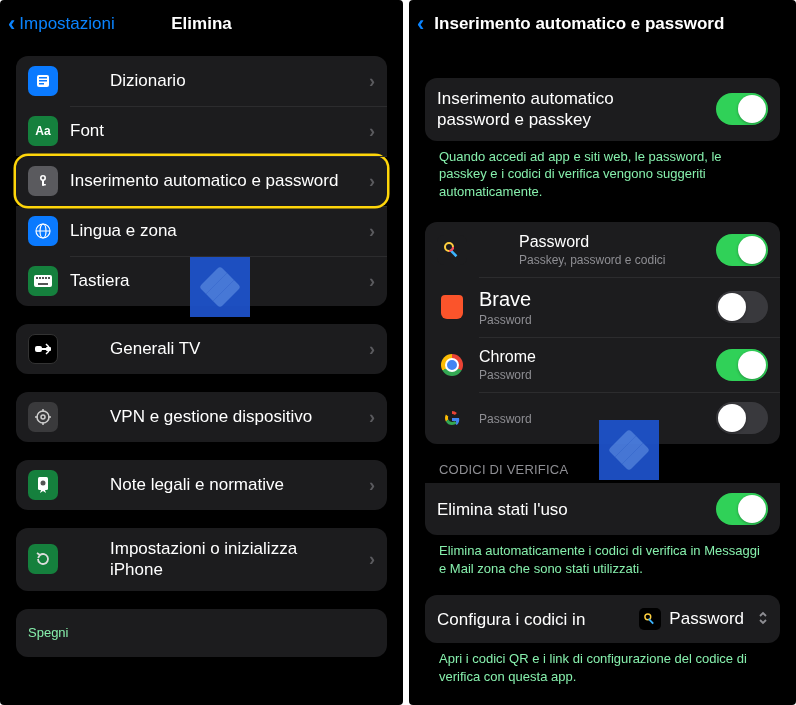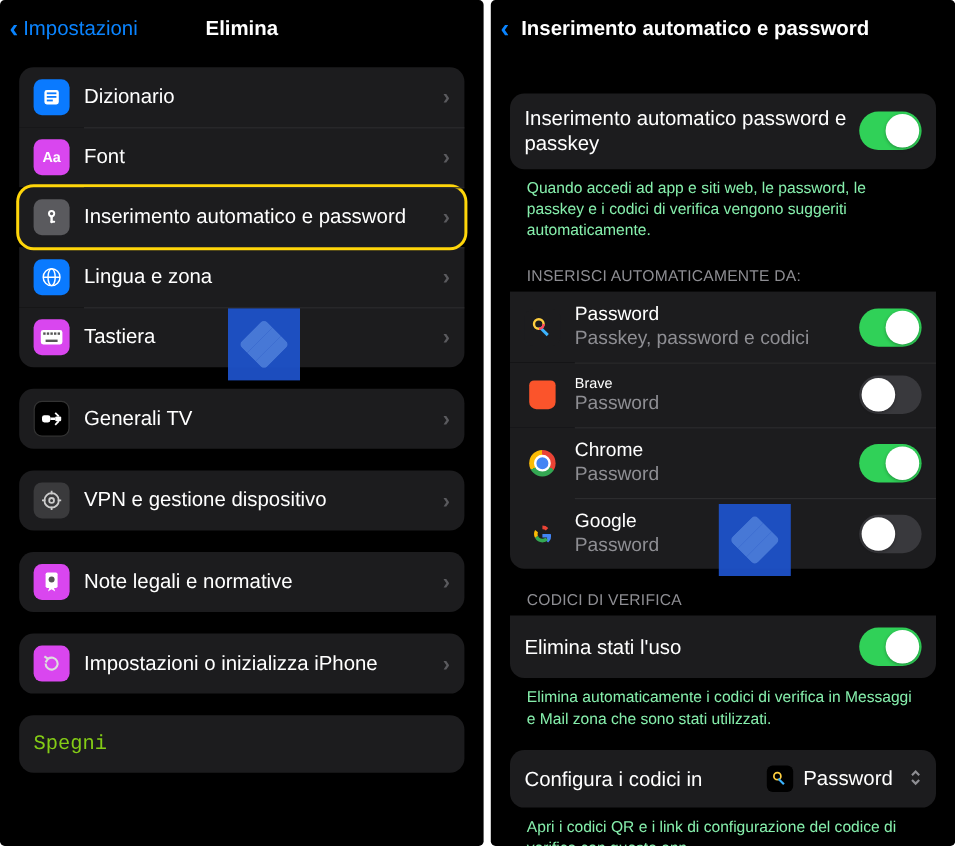--- a/index.html
+++ b/index.html
@@ -73,21 +73,21 @@
     content: "";
     position: absolute;
     top: 0;
     left: 54px;
     right: 0;
     height: 1px;
     background: #2c2c2e;
   }
   .cell.no-icon + .cell.no-icon::before,
   .cell.no-icon::before { left: 14px; }
-  .group .cell:first-child { border-top-left-radius: 12px; border-top-right-radius: 12px; }
+  .group .cell:first-child { border-top-left-radius: 12px; border-top-right-radius: 12px; gap: 40px; }
   .group .cell:last-child { border-bottom-left-radius: 12px; border-bottom-right-radius: 12px; }
   .cell.highlight {
     box-shadow: 0 0 0 2.5px #ffd60a;
     border-radius: 12px;
     z-index: 2;
   }
   .cell-icon {
     width: 30px; height: 30px;
     border-radius: 7px;
     display: flex; align-items: center; justify-content: center;
@@ -97,21 +97,21 @@
     flex-shrink: 0;
   }
   .cell-label {
     color: #fff;
     font-size: 17px;
     flex: 1;
     line-height: 1.25;
   }
   .cell-sub {
     color: #8e8e93;
-    font-size: 16px;
+    font-size: 12px;
     margin-top: 1px;
   }
   .cell-text { flex: 1; display: flex; flex-direction: column; justify-content: center; }
   .chevron {
     color: #5a5a5e;
     font-size: 18px;
     font-weight: 600;
     margin-left: 8px;
   }
   .updown {
@@ -149,24 +149,23 @@
     letter-spacing: .2px;
   }
   .footer-text {
     color: #86efac;
     font-size: 13px;
     line-height: 1.35;
     padding: 7px 14px 0;
   }
 
   .spegni {
-    color: #84cc16;
-    font-size: 17px;
+    color: #86efac;
+    font-size: 13px;
     padding: 14px 12px;
-    font-family: Liberation Mono, monospace;
   }
 
   .wm {
     position: absolute;
     width: 60px; height: 60px;
     background: #1e52c9;
     display: flex; align-items: center; justify-content: center;
     z-index: 5;
     opacity: .95;
   }
@@ -175,21 +174,21 @@
     transform: rotate(45deg);
     background:
       linear-gradient(#4a7de0 0 0) left/10px 100% no-repeat,
       linear-gradient(#4a7de0 0 0) center/10px 100% no-repeat,
       linear-gradient(#4a7de0 0 0) right/10px 100% no-repeat;
     border-radius: 4px;
   }
 
   
   .bg-blue   { background:#0a7aff; }
-  .bg-gray   { background:#d946ef; }
+  .bg-gray   { background:#15803d; }
   .bg-black  { background:#000; border:1px solid #333;}
   .bg-set    { background:#3a3a3c; }
   .bg-key    { background:#5a5a5e; }
 
   .mini-icon {
     width: 30px; height: 30px; border-radius: 7px;
     display:flex;align-items:center;justify-content:center;
     margin-right:12px; flex-shrink:0; font-size:16px;
   }
   .pwicon { background:#1c1c1e; }
@@ -364,21 +363,20 @@
       <div class="cell no-icon">
         <div class="cell-label">Inserimento automatico password e passkey</div>
         <div class="toggle on">
             <div class="knob"></div>
           </div>
       </div>
     </div>
     <div class="footer-text">Quando accedi ad app e siti web, le password, le passkey e i codici di verifica vengono suggeriti automaticamente.</div>
 
     <div class="group" style="margin-top:22px;">
-      <div class="section-header">Inserisci automaticamente da:</div>
 
       <div class="cell">
         <div class="mini-icon pwicon">
           <svg width="22" height="22" viewBox="0 0 22 22">
               <circle cx="8" cy="8" r="4" fill="none" stroke="#ffcf3f" stroke-width="2"></circle>
               <rect x="10" y="10" width="9" height="2.5" fill="#3cb4ff" transform="rotate(45 10 10)"></rect>
               <circle cx="8" cy="8" r="4" fill="none" stroke="#ff4560" stroke-width="2" stroke-dasharray="6 20"></circle>
             </svg>
         </div>
         <div class="cell-text">
@@ -388,21 +386,21 @@
         <div class="toggle on">
             <div class="knob"></div>
           </div>
       </div>
 
       <div class="cell">
         <div class="mini-icon">
             <div class="brave-ic"></div>
           </div>
         <div class="cell-text">
-          <div class="cell-label" style="font-size:12px">Brave</div>
+          <div class="cell-label" style="font-size:20px">Brave</div>
           <div class="cell-sub">Password</div>
         </div>
         <div class="toggle off">
             <div class="knob"></div>
           </div>
       </div>
 
       <div class="cell">
         <div class="mini-icon">
             <div class="chrome-ring"></div>
@@ -419,21 +417,20 @@
       <div class="cell">
         <div class="mini-icon">
           <svg width="22" height="22" viewBox="0 0 22 22">
               <path d="M11 4a7 7 0 0 1 4.9 2l-2 2A4 4 0 0 0 11 7" fill="#ea4335"></path>
               <path d="M18 11h-7v3h4a4 4 0 0 1-1.5 2.2l2.3 1.8A7 7 0 0 0 18 11" fill="#4285f4"></path>
               <path d="M7 11a4 4 0 0 0 .3 1.5l-2.4 1.9A7 7 0 0 1 4 11a7 7 0 0 1 .9-3.4l2.4 1.9A4 4 0 0 0 7 11" fill="#fbbc05"></path>
               <path d="M11 18a7 7 0 0 1-6.1-3.6l2.4-1.9A4 4 0 0 0 11 15a4 4 0 0 0 2.5-.8l2.3 1.8A7 7 0 0 1 11 18" fill="#34a853"></path>
             </svg>
         </div>
         <div class="cell-text">
-          <div class="cell-label" style="font-size:16px">Google</div>
           <div class="cell-sub">Password</div>
         </div>
         <div class="toggle off">
             <div class="knob"></div>
           </div>
       </div>
     </div>
 
     <div class="group" style="">
       <div class="section-header">Codici di verifica</div>

